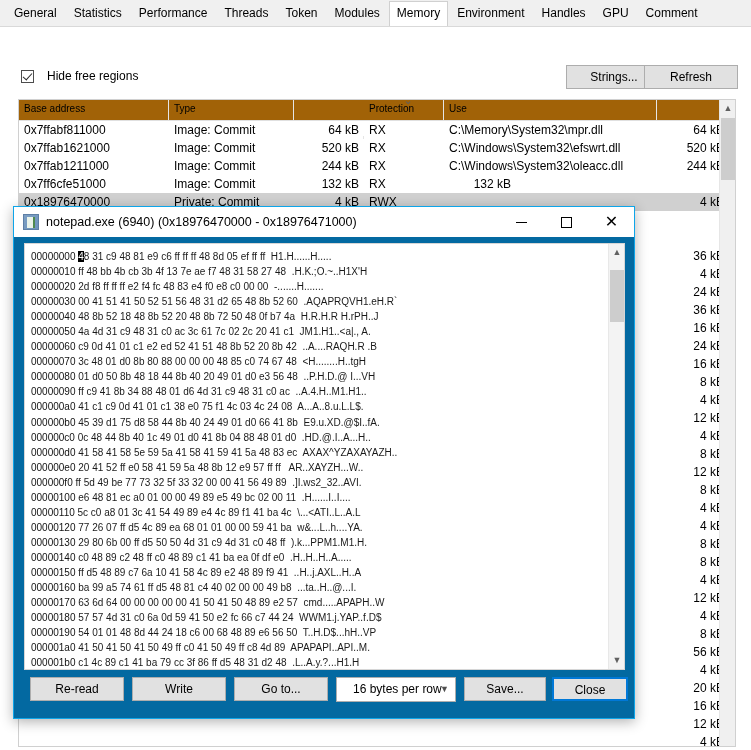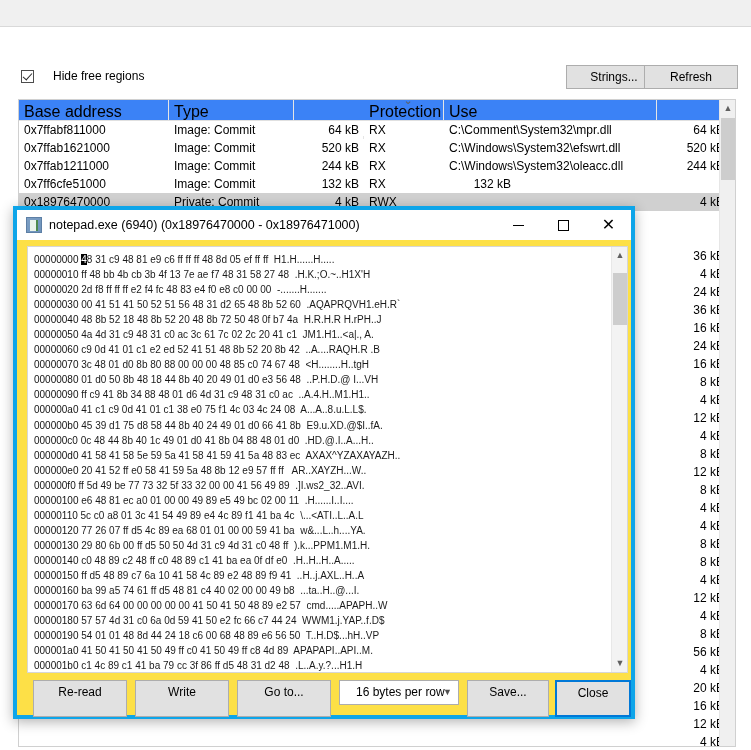--- a/index.html
+++ b/index.html
@@ -41,21 +41,21 @@
     position:absolute; left:0; top:26px; width:751px; height:1px; background:#d9d9d9;
   }
 
   
   .content {
     position: absolute; left: 0; top: 27px; width: 751px; height: 723px;
     background: #ffffff;
   }
   .chk-wrap {
     position: absolute; left: 21px; top: 42px;
-    display: flex; align-items: center; gap: 19px;
+    display: flex; align-items: center; gap: 13px;
   }
   .checkbox {
     width: 13px; height: 13px; border: 1px solid #4c4c4c; background: #fff;
     position: relative; box-sizing: border-box;
   }
   .checkbox::after {
     content: ""; position: absolute; left: 3px; top: 0px;
     width: 4px; height: 8px; border: solid #2a2a2a;
     border-width: 0 1.6px 1.6px 0; transform: rotate(42deg);
   }
@@ -78,22 +78,22 @@
   
   .listview {
     position: absolute; left: 18px; top: 72px;
     width: 718px; height: 648px;
     border: 1px solid #d0d0d0; background: #fff;
     box-sizing: border-box;
     overflow: hidden;
   }
   .lv-header {
     display: flex; height: 21px; box-sizing: border-box;
-    border-bottom: 1px solid #e0e0e0; background:#3b82f6;
-    font-size: 16px;
+    border-bottom: 1px solid #e0e0e0; background:#a16207;
+    font-size: 10px;
   }
   .lv-header .th {
     box-sizing: border-box;
     padding: 3px 5px 0 5px;
     border-right: 1px solid #e5e5e5;
     white-space: nowrap; overflow: hidden;
     position: relative;
   }
   .th.right { text-align: right; margin-top: 36px; }
   .th.sorted::after {
@@ -126,22 +126,22 @@
     width: 16px; height: 17px; text-align: center; font-size: 9px; color: #606060;
     line-height: 17px;
   }
   .lv-scroll .thumb {
     position: absolute; left: 1px; top: 18px; width: 14px; height: 62px; background: #cdcdcd;
   }
 
   
   .dialog {
     position: absolute; left: 13px; top: 206px; width: 622px; height: 513px;
-    background: #fde047;
-    border: 4px solid #0ea5e9;
+    background: #0369a1;
+    border: 1px solid #0ea5e9;
     box-shadow: 0 3px 12px rgba(0,0,0,0.30);
     box-sizing: border-box;
   }
   .dlg-title {
     position: relative; height: 30px; background: #ffffff;
     display: flex; align-items: center;
   }
   .dlg-icon {
     width: 16px; height: 16px; margin-left: 9px; margin-right: 7px;
     background: linear-gradient(135deg,#7d9fc4 0%, #6d93bb 100%);
@@ -183,41 +183,56 @@
 
   .hex-scroll {
     position: absolute; right: 0px; top: 0px; width: 16px; height: 425px;
     background: #f3f3f3; box-sizing: border-box; border-left: 1px solid #e8e8e8;
   }
   .hex-scroll .arrow { width:16px; height:17px; text-align:center; font-size:9px; color:#606060; line-height:17px; }
   .hex-scroll .arrow.bot { position:absolute; bottom:0; left:0; }
   .hex-scroll .thumb { position:absolute; left:1px; top:26px; width:14px; height:52px; background:#cdcdcd; }
 
   .dlg-buttons { position: absolute; left: 0; top: 470px; width: 622px; height: 40px; }
-  .dbtn { position: absolute; top: 0; height: 37px; line-height: 23px; }
+  .dbtn { position: absolute; top: 0; height: 24px; line-height: 23px; }
   #btn-reread { left: 16px; width: 94px; }
   #btn-write  { left: 118px; width: 94px; }
   #btn-goto   { left: 220px; width: 94px; }
   #btn-save   { left: 450px; width: 82px; }
   #btn-close  { left: 538px; width: 76px; border: 2px solid #0078d7; background:#e1e1e1; }
 
   .combo {
     position: absolute; left: 322px; top: 0; width: 120px; height: 25px;
     background: #fff; border: 1px solid #adadad; box-sizing: border-box;
     font-size: 12px; line-height: 23px; padding-left: 16px;
   }
   .combo .arrow {
     position: absolute; right: 6px; top: 0; font-size: 9px; color: #505050; line-height: 23px;
   }
 </style>
 </head>
 <body>
 
 <div id="root">
 
+  <div class="tabstrip">
+    <div class="tabs" id="tabs-container">
+        <div class="tab">General</div>
+        <div class="tab">Statistics</div>
+        <div class="tab">Performance</div>
+        <div class="tab">Threads</div>
+        <div class="tab">Token</div>
+        <div class="tab">Modules</div>
+        <div class="tab active">Memory</div>
+        <div class="tab">Environment</div>
+        <div class="tab">Handles</div>
+        <div class="tab">GPU</div>
+        <div class="tab">Comment</div>
+      </div>
+  </div>
   <div class="tabline"></div>
 
   <div class="content">
 
     <div class="chk-wrap">
       <div class="checkbox"></div>
       <span class="chk-label">Hide free regions</span>
     </div>
 
     <div class="btn toolbtn" id="strings-btn">Strings...</div>
@@ -231,21 +246,21 @@
           <div class="th c-prot sorted">Protection</div>
           <div class="th c-use">Use</div>
           <div class="th c-ws right">Total WS</div>
         </div>
       <div class="lv-body" id="lv-body">
           <div class="row">
             <div class="cell c-base">0x7ffabf811000</div>
             <div class="cell c-type">Image: Commit</div>
             <div class="cell c-size right">64 kB</div>
             <div class="cell c-prot">RX</div>
-            <div class="cell c-use">C:\Comment\System32\mpr.dll</div>
+            <div class="cell c-use">C:\Memory\System32\mpr.dll</div>
             <div class="cell c-ws right">64 kB</div>
           </div>
           <div class="row">
             <div class="cell c-base">0x7ffab1621000</div>
             <div class="cell c-type">Image: Commit</div>
             <div class="cell c-size right">520 kB</div>
             <div class="cell c-prot">RX</div>
             <div class="cell c-use">C:\Windows\System32\efswrt.dll</div>
             <div class="cell c-ws right">520 kB</div>
           </div>

